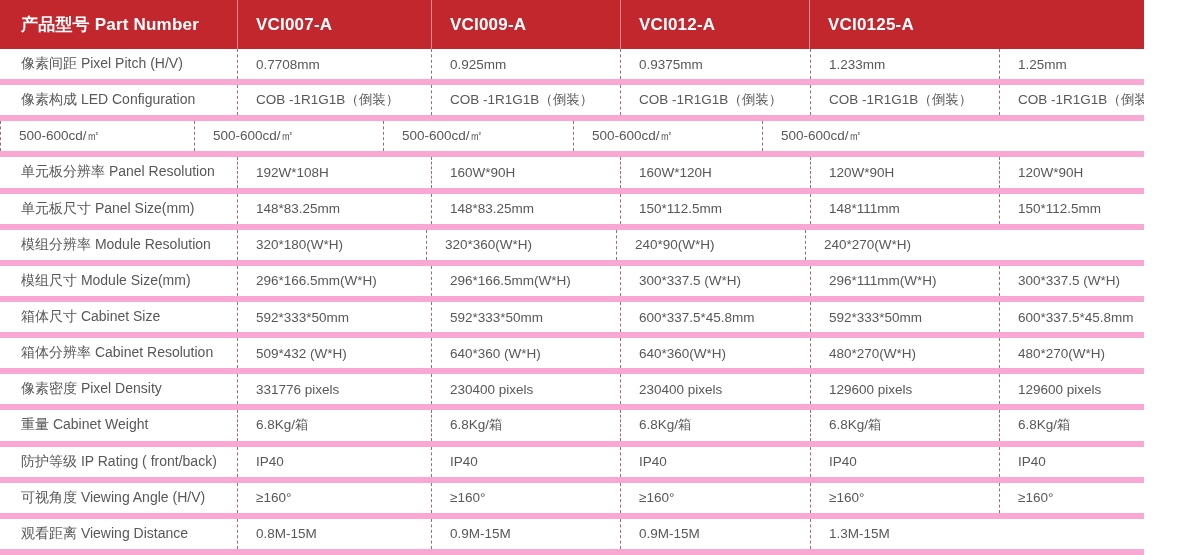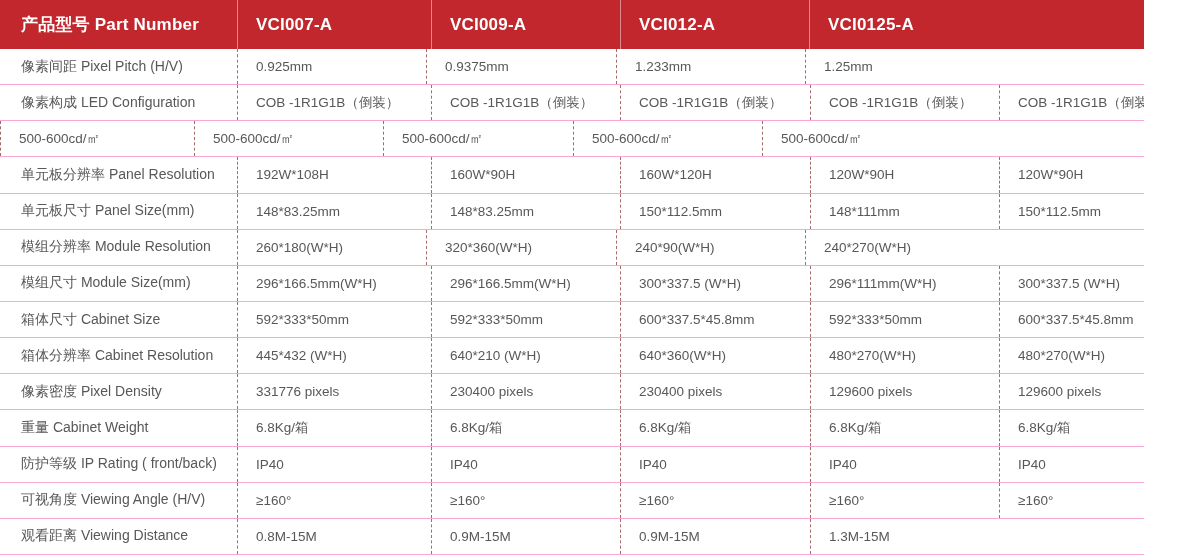--- a/index.html
+++ b/index.html
@@ -16,21 +16,21 @@
   .c3{width:190px;}
   .c4{width:189px;}
   .c5{width:193px;}
   .cell,.hcell{box-sizing:border-box;flex-shrink:0;display:flex;align-items:center;overflow:hidden;white-space:nowrap;}
   
   .hrow{display:flex;height:49px;background:#c1272d;}
   .hcell{color:#ffffff;font-weight:bold;font-size:17px;padding-left:21px;letter-spacing:.2px;}
   .hcell.val{padding-left:18px;border-left:1px solid rgba(255,255,255,0.45);}
   
   .tbody{flex:1;display:flex;flex-direction:column;}
-  .row{flex:1;display:flex;border-bottom:1px solid #f9a8d4;}
+  .row{flex:1;display:flex;border-bottom:6px solid #f9a8d4;}
   .cell{font-size:13.5px;color:#595757;padding-left:18px;}
   .cell.label{padding-left:21px;font-size:14px;color:#595757;}
   .cell.val{border-left:1px dashed #a66a6a;}
 </style>
 </head>
 <body>
 
 <div class="page">
   <div class="spec-table">
 
@@ -39,20 +39,21 @@
       <div class="hcell val c1">VCI007-A</div>
       <div class="hcell val c2">VCI009-A</div>
       <div class="hcell val c4">VCI012-A</div>
       <div class="hcell val c5">VCI0125-A</div>
     </div>
 
     <div class="tbody">
 
       <div class="row">
         <div class="cell label c0">像素间距 Pixel Pitch (H/V)</div>
+        <div class="cell val c1">0.7708mm</div>
         <div class="cell val c2">0.925mm</div>
         <div class="cell val c3">0.9375mm</div>
         <div class="cell val c4">1.233mm</div>
         <div class="cell val c5">1.25mm</div>
       </div>
 
       <div class="row">
         <div class="cell label c0">像素构成 LED Configuration</div>
         <div class="cell val c1">COB -1R1G1B（倒装）</div>
         <div class="cell val c2">COB -1R1G1B（倒装）</div>
@@ -82,21 +83,21 @@
         <div class="cell label c0">单元板尺寸 Panel Size(mm)</div>
         <div class="cell val c1">148*83.25mm</div>
         <div class="cell val c2">148*83.25mm</div>
         <div class="cell val c3">150*112.5mm</div>
         <div class="cell val c4">148*111mm</div>
         <div class="cell val c5">150*112.5mm</div>
       </div>
 
       <div class="row">
         <div class="cell label c0">模组分辨率 Module Resolution</div>
-        <div class="cell val c2">260*180(W*H)</div>
+        <div class="cell val c2">320*180(W*H)</div>
         <div class="cell val c3">320*360(W*H)</div>
         <div class="cell val c4">240*90(W*H)</div>
         <div class="cell val c5">240*270(W*H)</div>
       </div>
 
       <div class="row">
         <div class="cell label c0">模组尺寸 Module Size(mm)</div>
         <div class="cell val c1">296*166.5mm(W*H)</div>
         <div class="cell val c2">296*166.5mm(W*H)</div>
         <div class="cell val c3">300*337.5 (W*H)</div>
@@ -108,22 +109,22 @@
         <div class="cell label c0">箱体尺寸 Cabinet Size</div>
         <div class="cell val c1">592*333*50mm</div>
         <div class="cell val c2">592*333*50mm</div>
         <div class="cell val c3">600*337.5*45.8mm</div>
         <div class="cell val c4">592*333*50mm</div>
         <div class="cell val c5">600*337.5*45.8mm</div>
       </div>
 
       <div class="row">
         <div class="cell label c0">箱体分辨率 Cabinet Resolution</div>
-        <div class="cell val c1">445*432 (W*H)</div>
-        <div class="cell val c2">640*210 (W*H)</div>
+        <div class="cell val c1">509*432 (W*H)</div>
+        <div class="cell val c2">640*360 (W*H)</div>
         <div class="cell val c3">640*360(W*H)</div>
         <div class="cell val c4">480*270(W*H)</div>
         <div class="cell val c5">480*270(W*H)</div>
       </div>
 
       <div class="row">
         <div class="cell label c0">像素密度 Pixel Density</div>
         <div class="cell val c1">331776 pixels</div>
         <div class="cell val c2">230400 pixels</div>
         <div class="cell val c3">230400 pixels</div>

